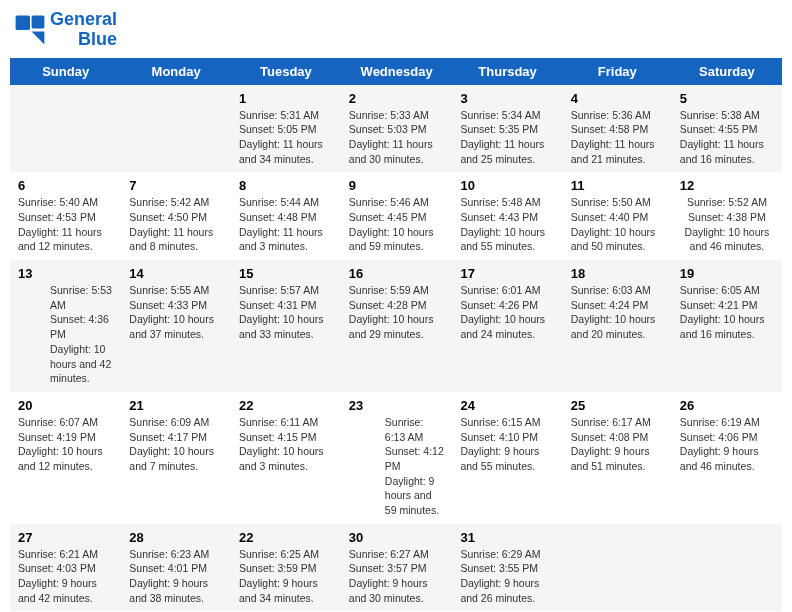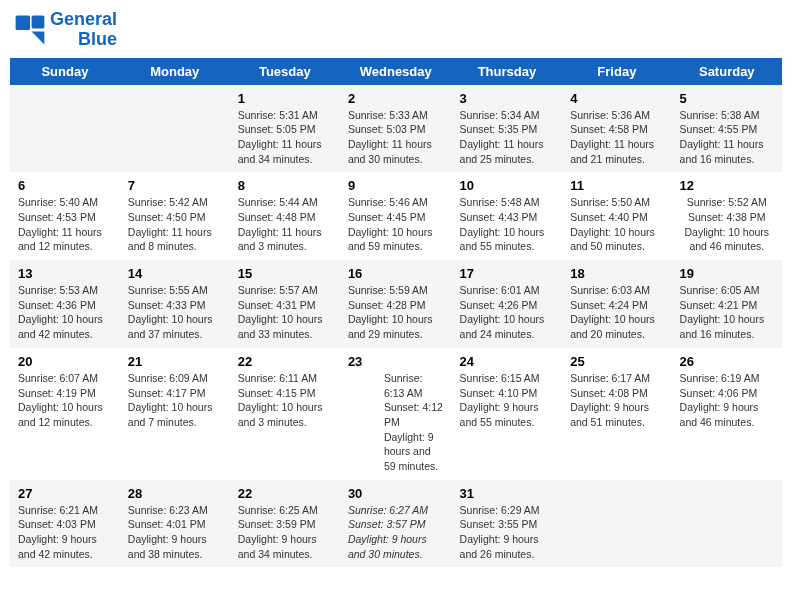--- a/index.html
+++ b/index.html
@@ -198,21 +198,21 @@
         <td>
           <span class="day-num">12</span>
           <div class="day-info" style="white-space: pre-line; text-align: center;">Sunrise: 5:52 AM
 Sunset: 4:38 PM
 Daylight: 10 hours and 46 minutes.</div>
         </td>
       </tr>
       <tr>
         <td>
           <span class="day-num">13</span>
-          <div class="day-info" style="white-space: pre-line;">Sunrise: 5:53 AM
+          <div class="day-info" style="white-space: pre-line; margin-left: 32px;">Sunrise: 5:53 AM
 Sunset: 4:36 PM
 Daylight: 10 hours and 42 minutes.</div>
         </td>
         <td>
           <span class="day-num">14</span>
           <div class="day-info" style="white-space: pre-line;">Sunrise: 5:55 AM
 Sunset: 4:33 PM
 Daylight: 10 hours and 37 minutes.</div>
         </td>
         <td>
@@ -304,21 +304,21 @@
 Daylight: 9 hours and 38 minutes.</div>
         </td>
         <td>
           <span class="day-num">22</span>
           <div class="day-info" style="white-space: pre-line;">Sunrise: 6:25 AM
 Sunset: 3:59 PM
 Daylight: 9 hours and 34 minutes.</div>
         </td>
         <td>
           <span class="day-num">30</span>
-          <div class="day-info" style="white-space: pre-line; font-style: italic;">Sunrise: 6:27 AM
+          <div class="day-info" style="white-space: pre-line;">Sunrise: 6:27 AM
 Sunset: 3:57 PM
 Daylight: 9 hours and 30 minutes.</div>
         </td>
         <td>
           <span class="day-num">31</span>
           <div class="day-info" style="white-space: pre-line;">Sunrise: 6:29 AM
 Sunset: 3:55 PM
 Daylight: 9 hours and 26 minutes.</div>
         </td>
         <td></td>

